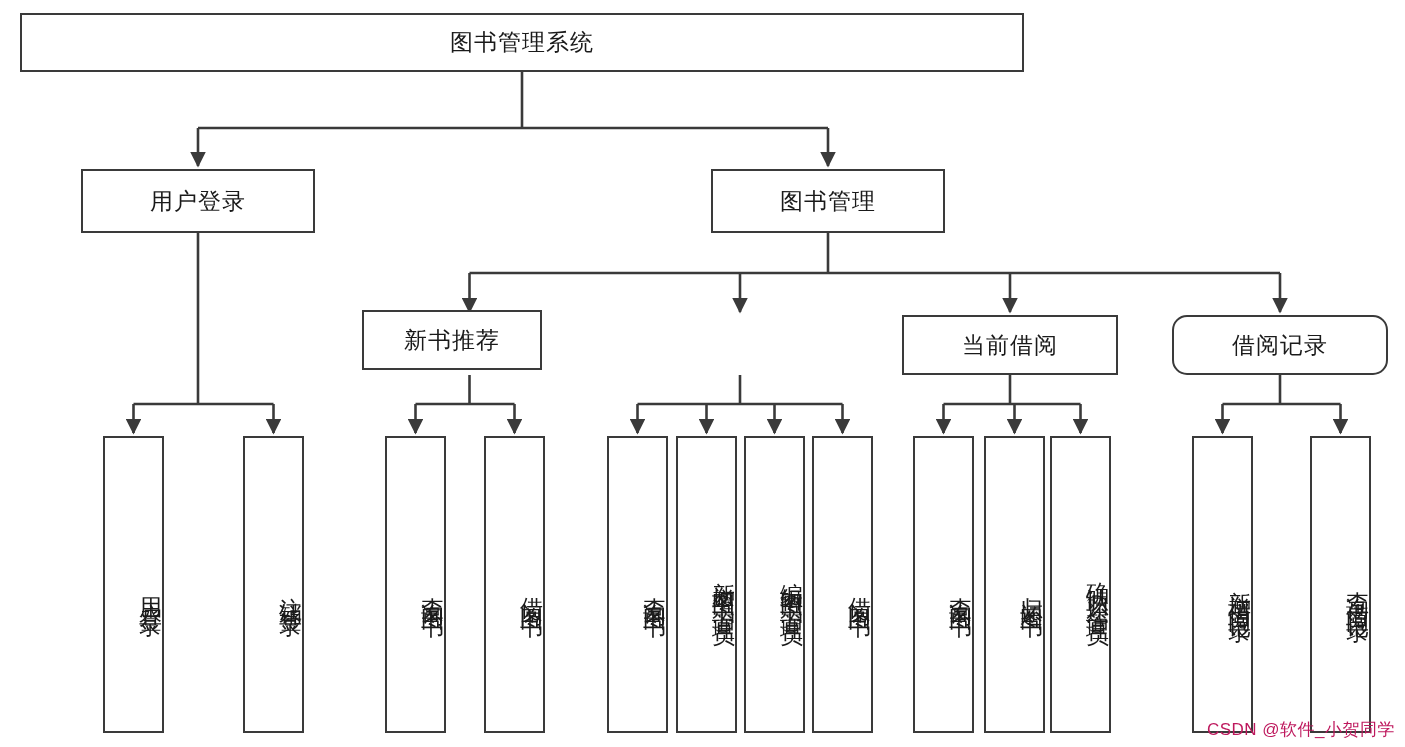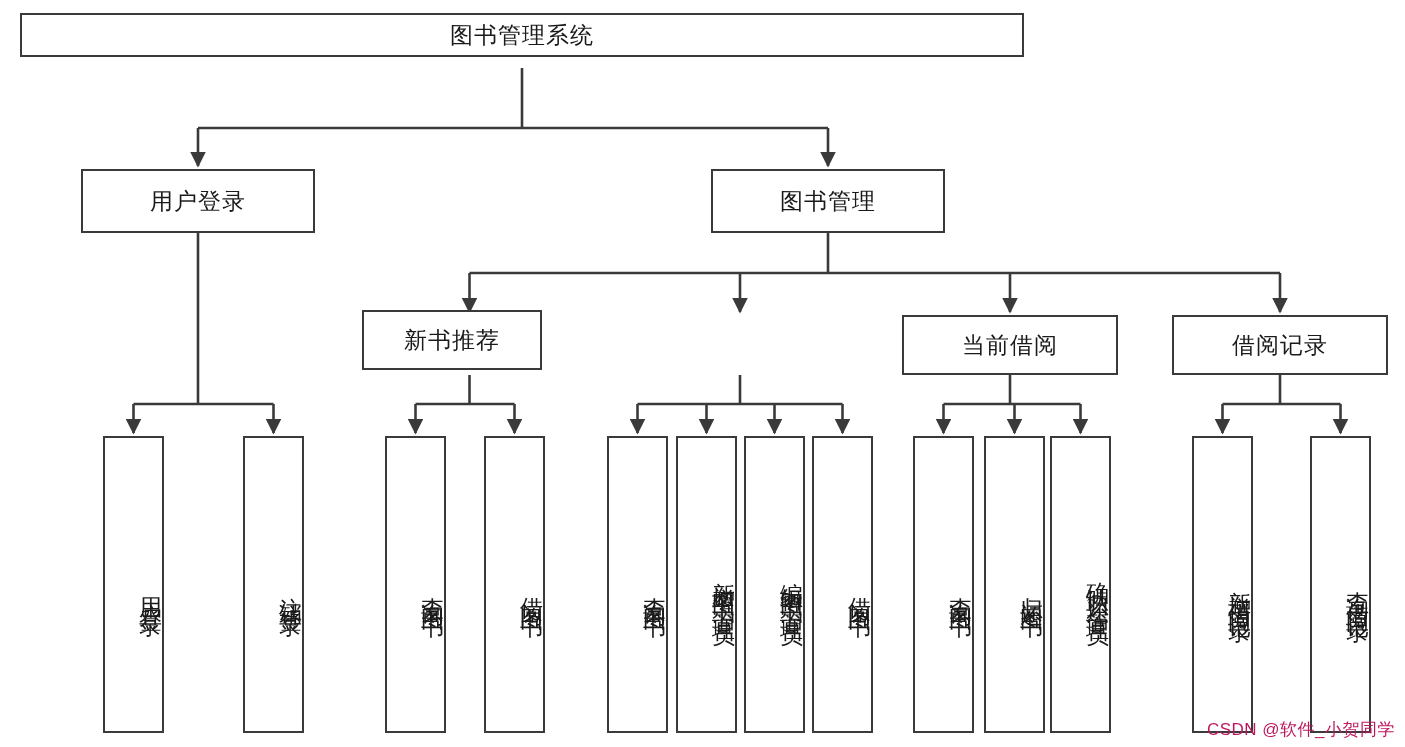--- a/index.html
+++ b/index.html
@@ -89,38 +89,38 @@
         <path d="M 943.5 404 L 943.5 433" marker-end="url(#arrow)"></path>
         <path d="M 1014.5 404 L 1014.5 433" marker-end="url(#arrow)"></path>
         <path d="M 1080.5 404 L 1080.5 433" marker-end="url(#arrow)"></path>
         <path d="M 1280 375 L 1280 404"></path>
         <path d="M 1222.5 404 L 1340.5 404"></path>
         <path d="M 1222.5 404 L 1222.5 433" marker-end="url(#arrow)"></path>
         <path d="M 1340.5 404 L 1340.5 433" marker-end="url(#arrow)"></path>
       </g>
   </svg>
 
-  <div class="node node-h node-root" style="left: 20px; top: 13px; width: 1004px; height: 44px;">
+  <div class="node node-h node-root" style="left: 20px; top: 13px; width: 1004px; height: 59px;">
     <span>图书管理系统</span>
   </div>
 
   <div class="node node-h" style="left: 81px; top: 169px; width: 234px; height: 64px;">
     <span>用户登录</span>
   </div>
   <div class="node node-h" style="left: 711px; top: 169px; width: 234px; height: 64px;">
     <span>图书管理</span>
   </div>
 
   <div class="node node-h" style="left: 362px; top: 310px; width: 180px; height: 60px; font-family: Liberation Serif, serif;">
     <span>新书推荐</span>
   </div>
   <div class="node node-h" style="left: 902px; top: 315px; width: 216px; height: 60px; align-items: center;">
     <span>当前借阅</span>
   </div>
-  <div class="node node-h" style="left: 1172px; top: 315px; width: 216px; height: 60px;">
+  <div class="node node-h" style="left: 1172px; top: 315px; width: 216px; height: 60px; border-radius: 15px;">
     <span>借阅记录</span>
   </div>
 
   <div id="leaf-layer">
       <div class="node node-v" style="left: 103px; top: 436px; width: 61px; height: 297px;">
         <span>用户登录</span>
       </div>
       <div class="node node-v" style="left: 243px; top: 436px; width: 61px; height: 297px;">
         <span>注销登录</span>
       </div>

